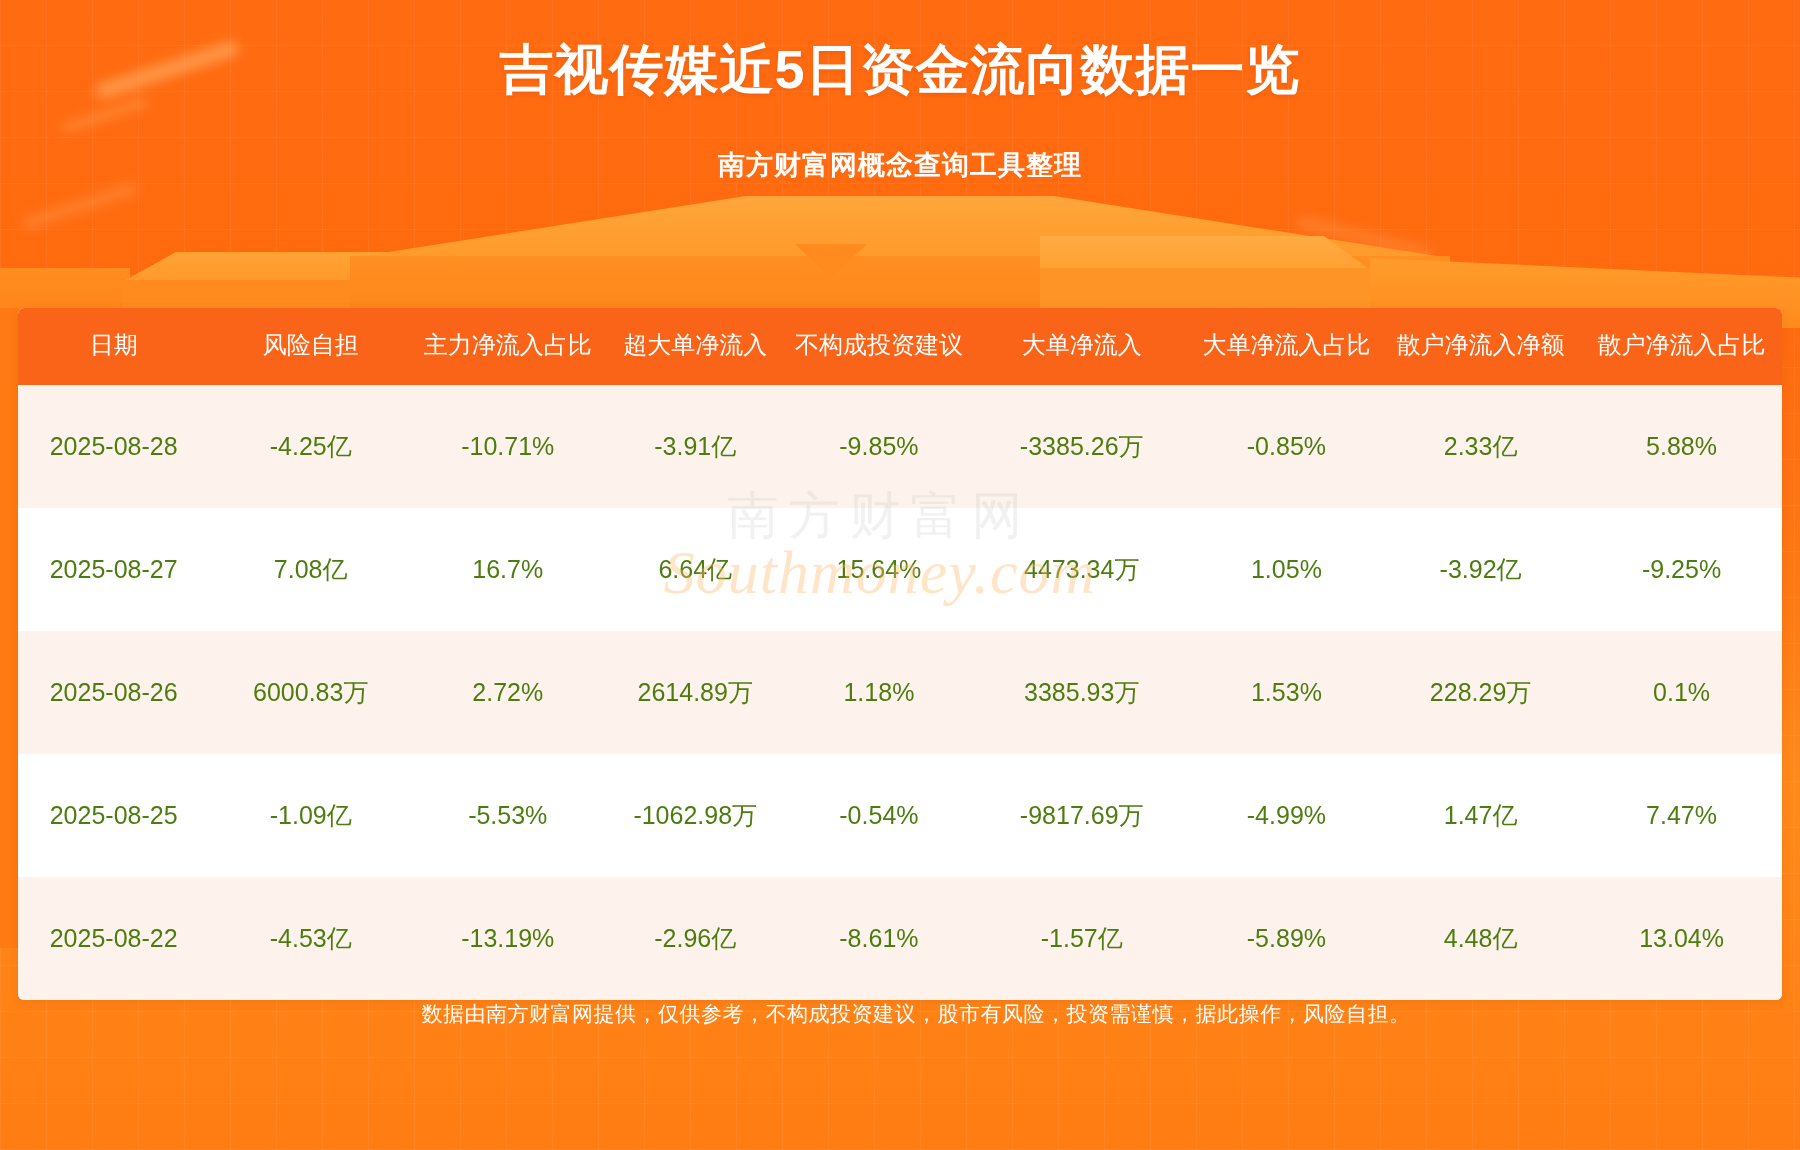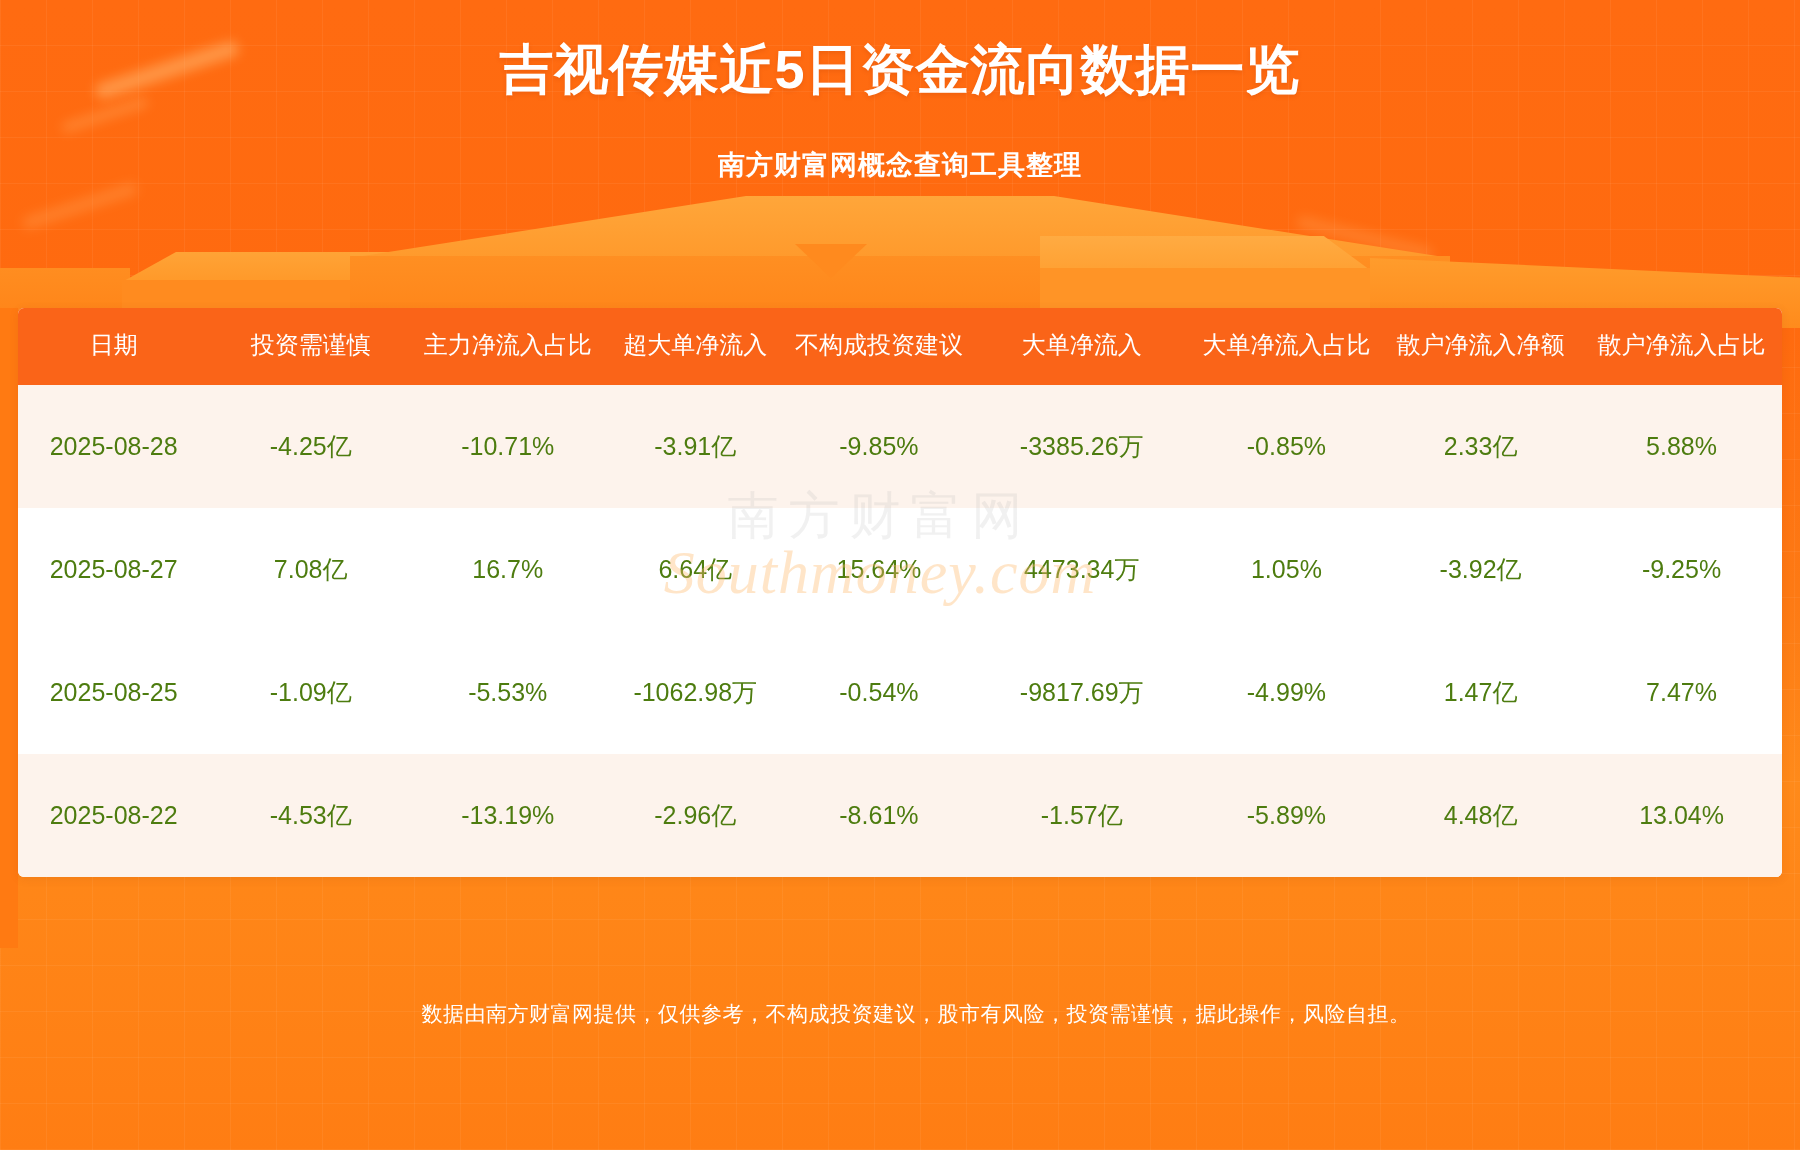--- a/index.html
+++ b/index.html
@@ -257,21 +257,21 @@
           <col class="c3">
           <col class="c4">
         <col class="c5">
           <col class="c6">
           <col class="c7">
           <col class="c8">
       </colgroup>
       <thead>
         <tr>
           <th>日期</th>
-          <th>投资需谨慎</th>
+          <th>风险自担</th>
           <th>主力净流入占比</th>
           <th>超大单净流入</th>
           <th>不构成投资建议</th>
           <th>大单净流入</th>
           <th>大单净流入占比</th>
           <th>散户净流入净额</th>
           <th>散户净流入占比</th>
         </tr>
       </thead>
       <tbody>
@@ -290,20 +290,31 @@
           <td>2025-08-27</td>
           <td>7.08亿</td>
           <td>16.7%</td>
           <td>6.64亿</td>
           <td>15.64%</td>
           <td>4473.34万</td>
           <td>1.05%</td>
           <td>-3.92亿</td>
           <td>-9.25%</td>
         </tr>
+        <tr class="odd">
+          <td>2025-08-26</td>
+          <td>6000.83万</td>
+          <td>2.72%</td>
+          <td>2614.89万</td>
+          <td>1.18%</td>
+          <td>3385.93万</td>
+          <td>1.53%</td>
+          <td>228.29万</td>
+          <td>0.1%</td>
+        </tr>
         <tr class="even">
           <td>2025-08-25</td>
           <td>-1.09亿</td>
           <td>-5.53%</td>
           <td>-1062.98万</td>
           <td>-0.54%</td>
           <td>-9817.69万</td>
           <td>-4.99%</td>
           <td>1.47亿</td>
           <td>7.47%</td>

